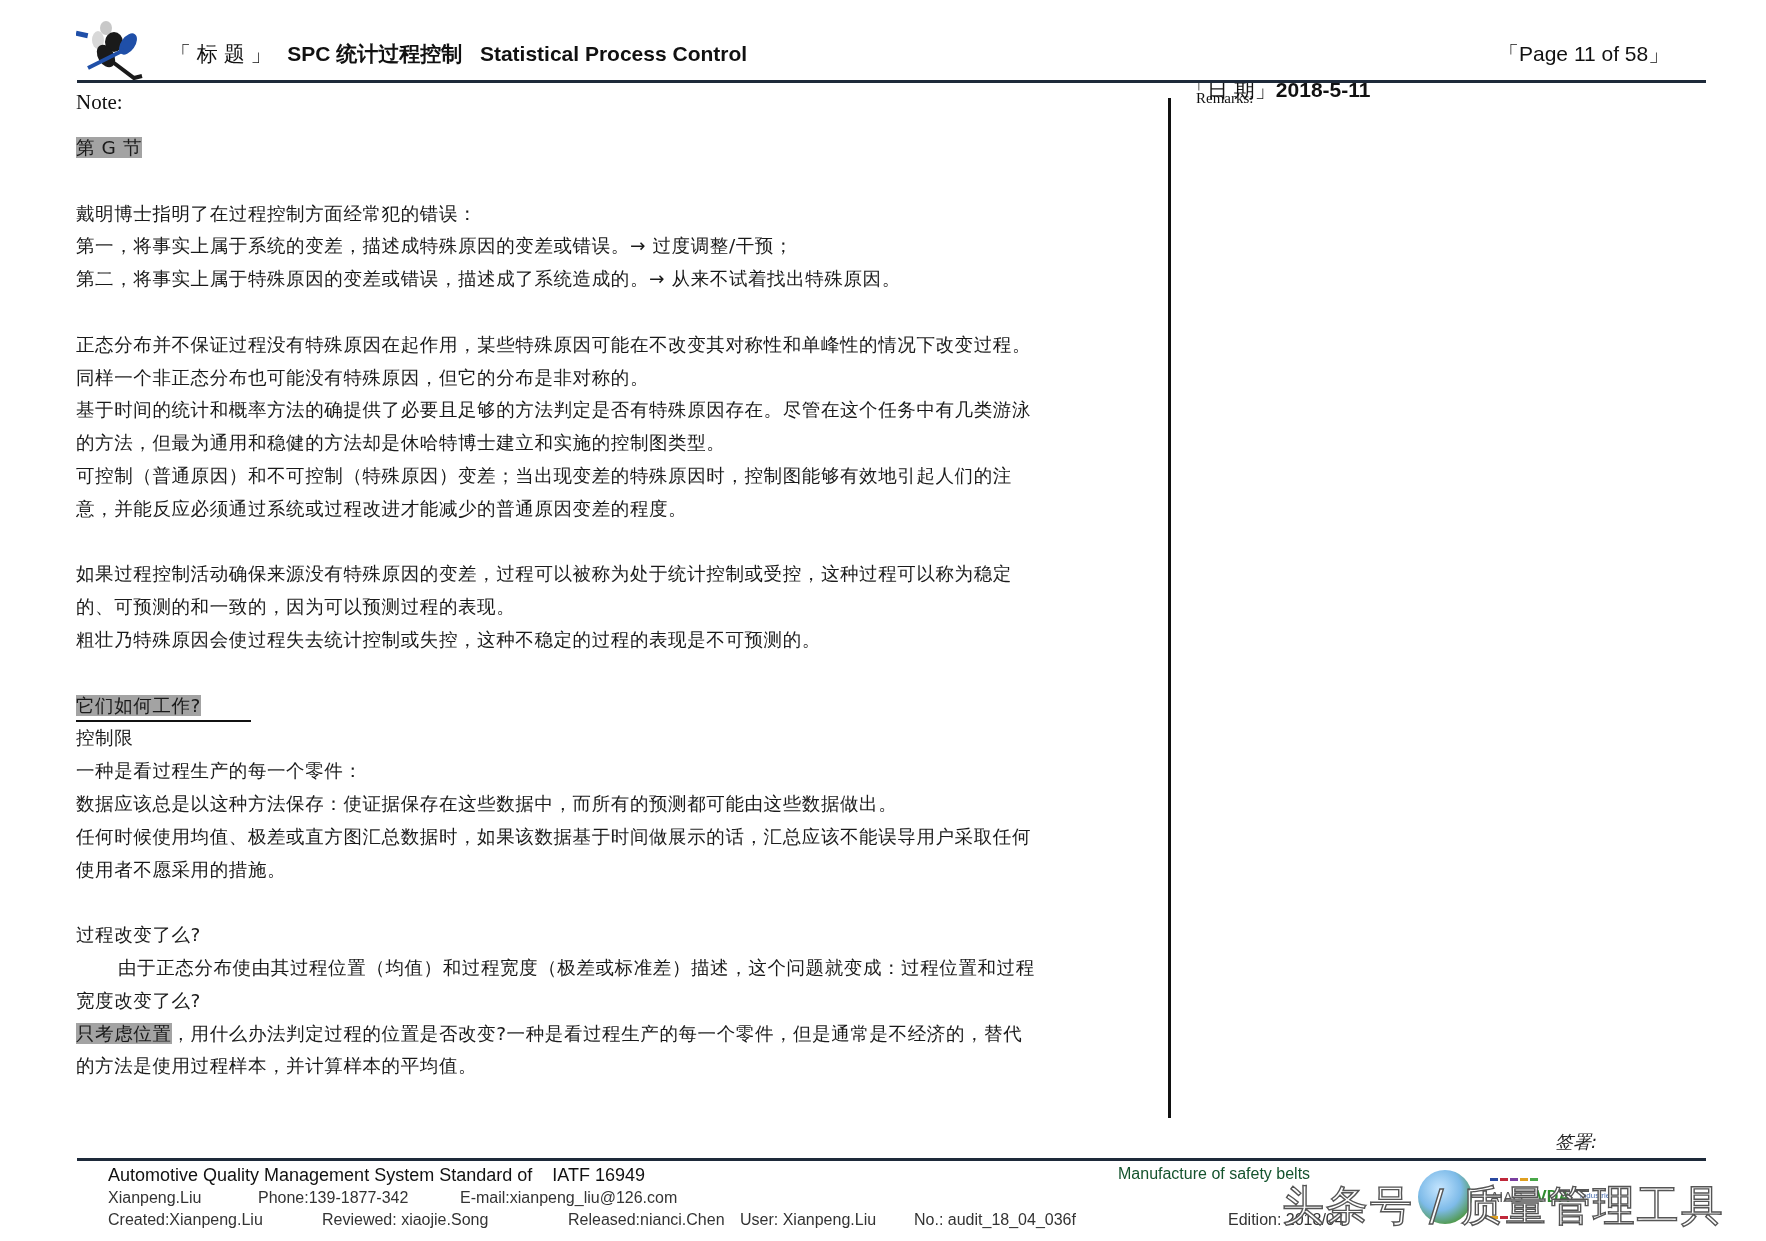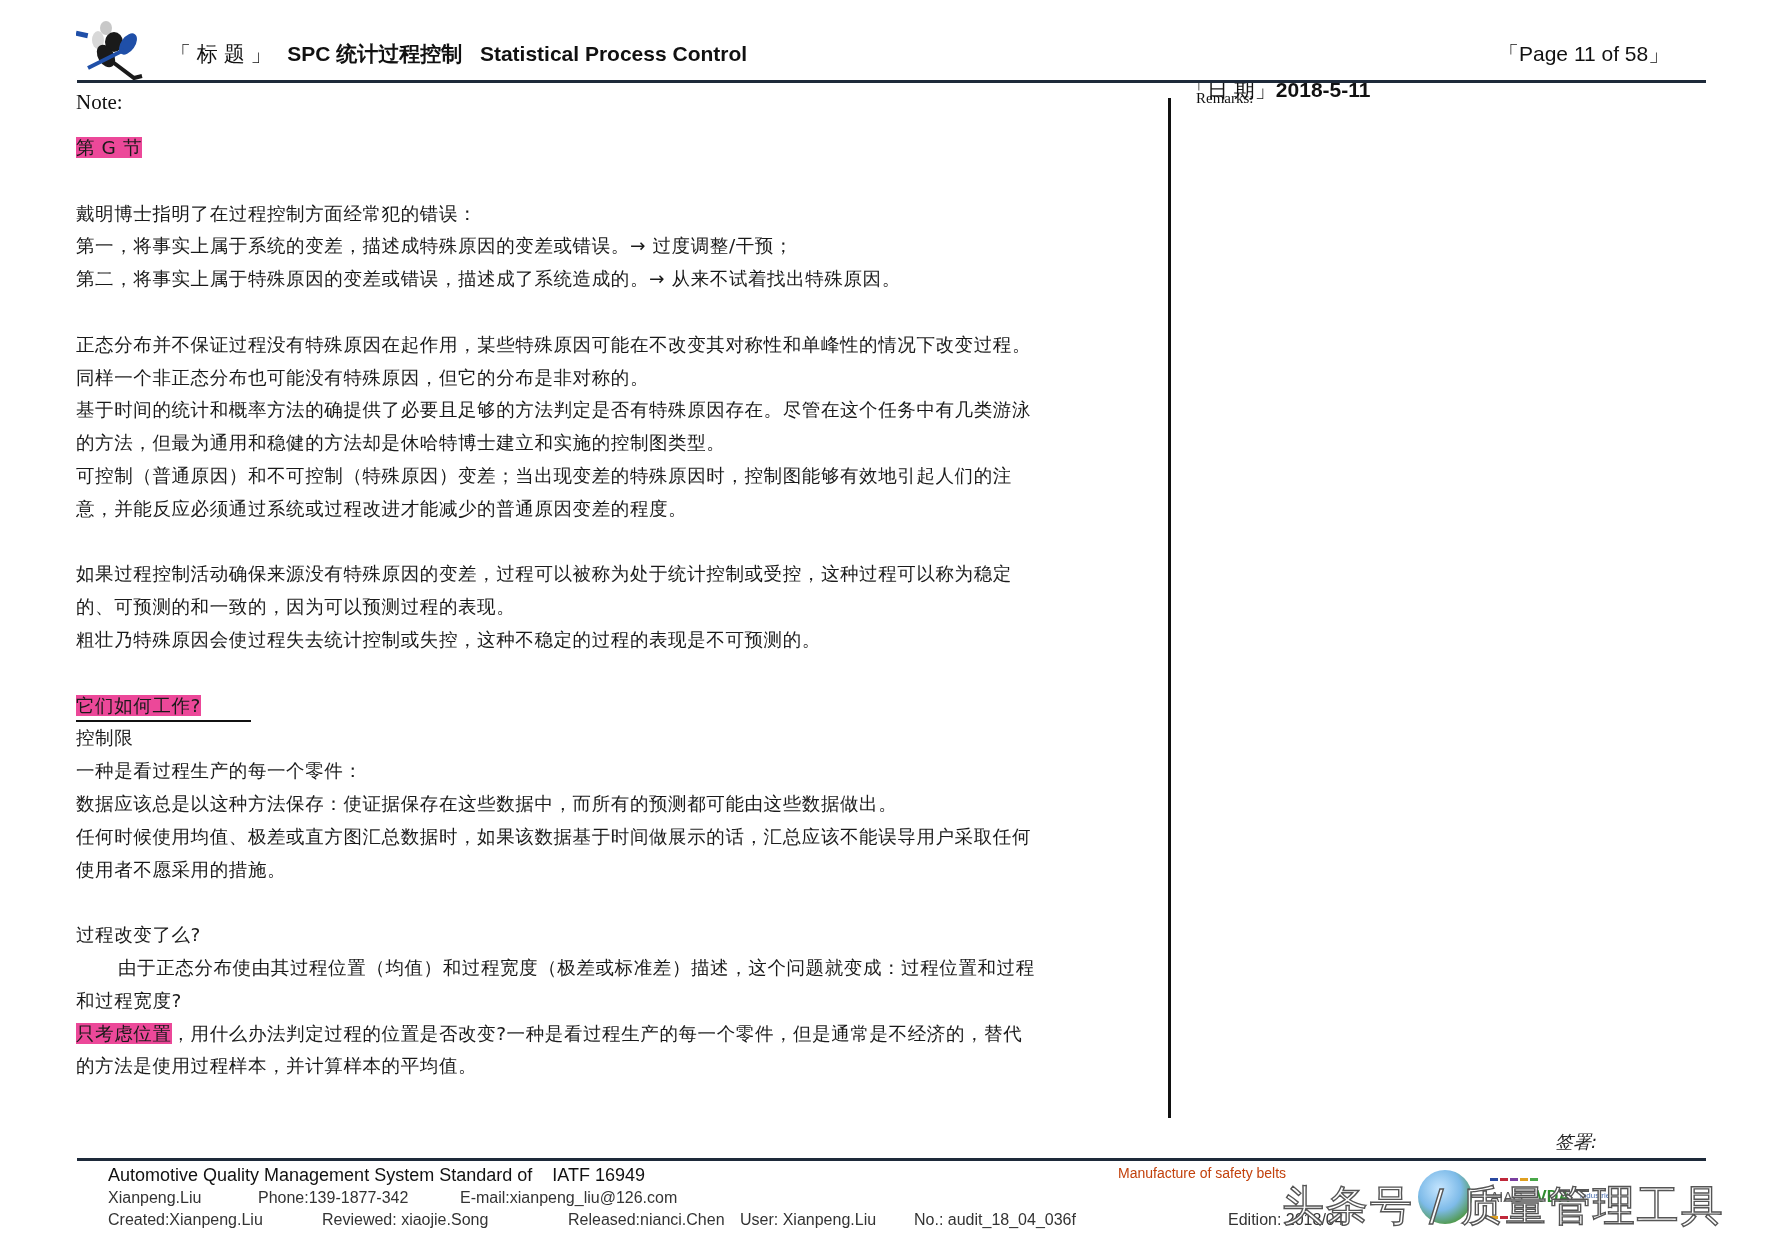--- a/index.html
+++ b/index.html
@@ -19,30 +19,30 @@
   .hdr-page { left: 1498px; font-weight: normal; }
   .rule-top { left: 77px; top: 80px; width: 1629px; height: 3px; background: #1e2a3a; }
   .vdivider { left: 1168px; top: 98px; width: 3px; height: 1020px; background: #111; }
   .label-note { left: 76px; top: 90px; font-size: 21px; font-family: Liberation Serif, serif; }
   .label-remarks { left: 1196px; top: 90px; font-size: 15px; font-family: Liberation Serif, serif; }
 
   
   .body { left: 76px; top: 132px; width: 1070px; font-size: 18.5px; line-height: 32.8px; color: #1a1a1a; letter-spacing: 0.6px; }
   .body p { margin: 0; white-space: nowrap; }
   .body .blank { height: 32.8px; }
-  .hl { background: #ec4899; }
+  .hl { background: #a3a3a3; }
   .ul-heading { border-bottom: 2px solid #111; padding-right: 50px; display: inline-block; line-height: 28px; }
   .indent { padding-left: 42px; }
 
   
   .sign { left: 1555px; top: 1130px; font-size: 18px; font-style: italic; color: #222; }
   .rule-bot { left: 77px; top: 1158px; width: 1629px; height: 3px; background: #1e2a3a; }
   .foot { font-family: "Liberation Sans", sans-serif; white-space: nowrap; }
   .f1 { left: 108px; top: 1165px; font-size: 18px; color: #111; }
-  .f1r { left: 1118px; top: 1165px; font-size: 14px; color: #c2410c; }
+  .f1r { left: 1118px; top: 1165px; font-size: 16px; color: #14532d; }
   .f2 { top: 1189px; font-size: 16px; color: #333; }
   .f3 { top: 1211px; font-size: 16px; color: #333; }
   .globe { left: 1418px; top: 1170px; width: 54px; height: 54px; border-radius: 50%;
            background: radial-gradient(circle at 40% 35%, #bfe3ff 0%, #6fb3e6 45%, #3f8f3f 75%, #7bbf3a 100%); opacity: 0.9; }
   .partner { left: 1490px; top: 1176px; width: 150px; height: 50px; }
   .watermark { left: 1282px; top: 1178px; font-size: 42px; color: rgba(255,255,255,0.92);
                -webkit-text-stroke: 1.4px #555; letter-spacing: 2px; white-space: nowrap; font-family: "DejaVu Sans", sans-serif; }
 </style>
 </head>
 <body>
@@ -91,21 +91,21 @@
   <div class="blank"></div>
   <p><span class="ul-heading"><span class="hl">它们如何工作?</span></span></p>
   <p>控制限</p>
   <p>一种是看过程生产的每一个零件：</p>
   <p>数据应该总是以这种方法保存：使证据保存在这些数据中，而所有的预测都可能由这些数据做出。</p>
   <p>任何时候使用均值、极差或直方图汇总数据时，如果该数据基于时间做展示的话，汇总应该不能误导用户采取任何</p>
   <p>使用者不愿采用的措施。</p>
   <div class="blank"></div>
   <p>过程改变了么?</p>
   <p class="indent">由于正态分布使由其过程位置（均值）和过程宽度（极差或标准差）描述，这个问题就变成：过程位置和过程</p>
-  <p>和过程宽度?</p>
+  <p>宽度改变了么?</p>
   <p><span class="hl">只考虑位置</span><span>，用什么办法判定过程的位置是否改变?一种是看过程生产的每一个零件，但是通常是不经济的，替代</span></p>
   <p>的方法是使用过程样本，并计算样本的平均值。</p>
 </div>
 
 <div class="abs sign">签署:</div>
 <div class="abs rule-bot"></div>
 
 <div class="abs foot f1" style="white-space:pre">Automotive Quality Management System Standard of    IATF 16949</div>
 <div class="abs foot f1r">Manufacture of safety belts</div>
 

